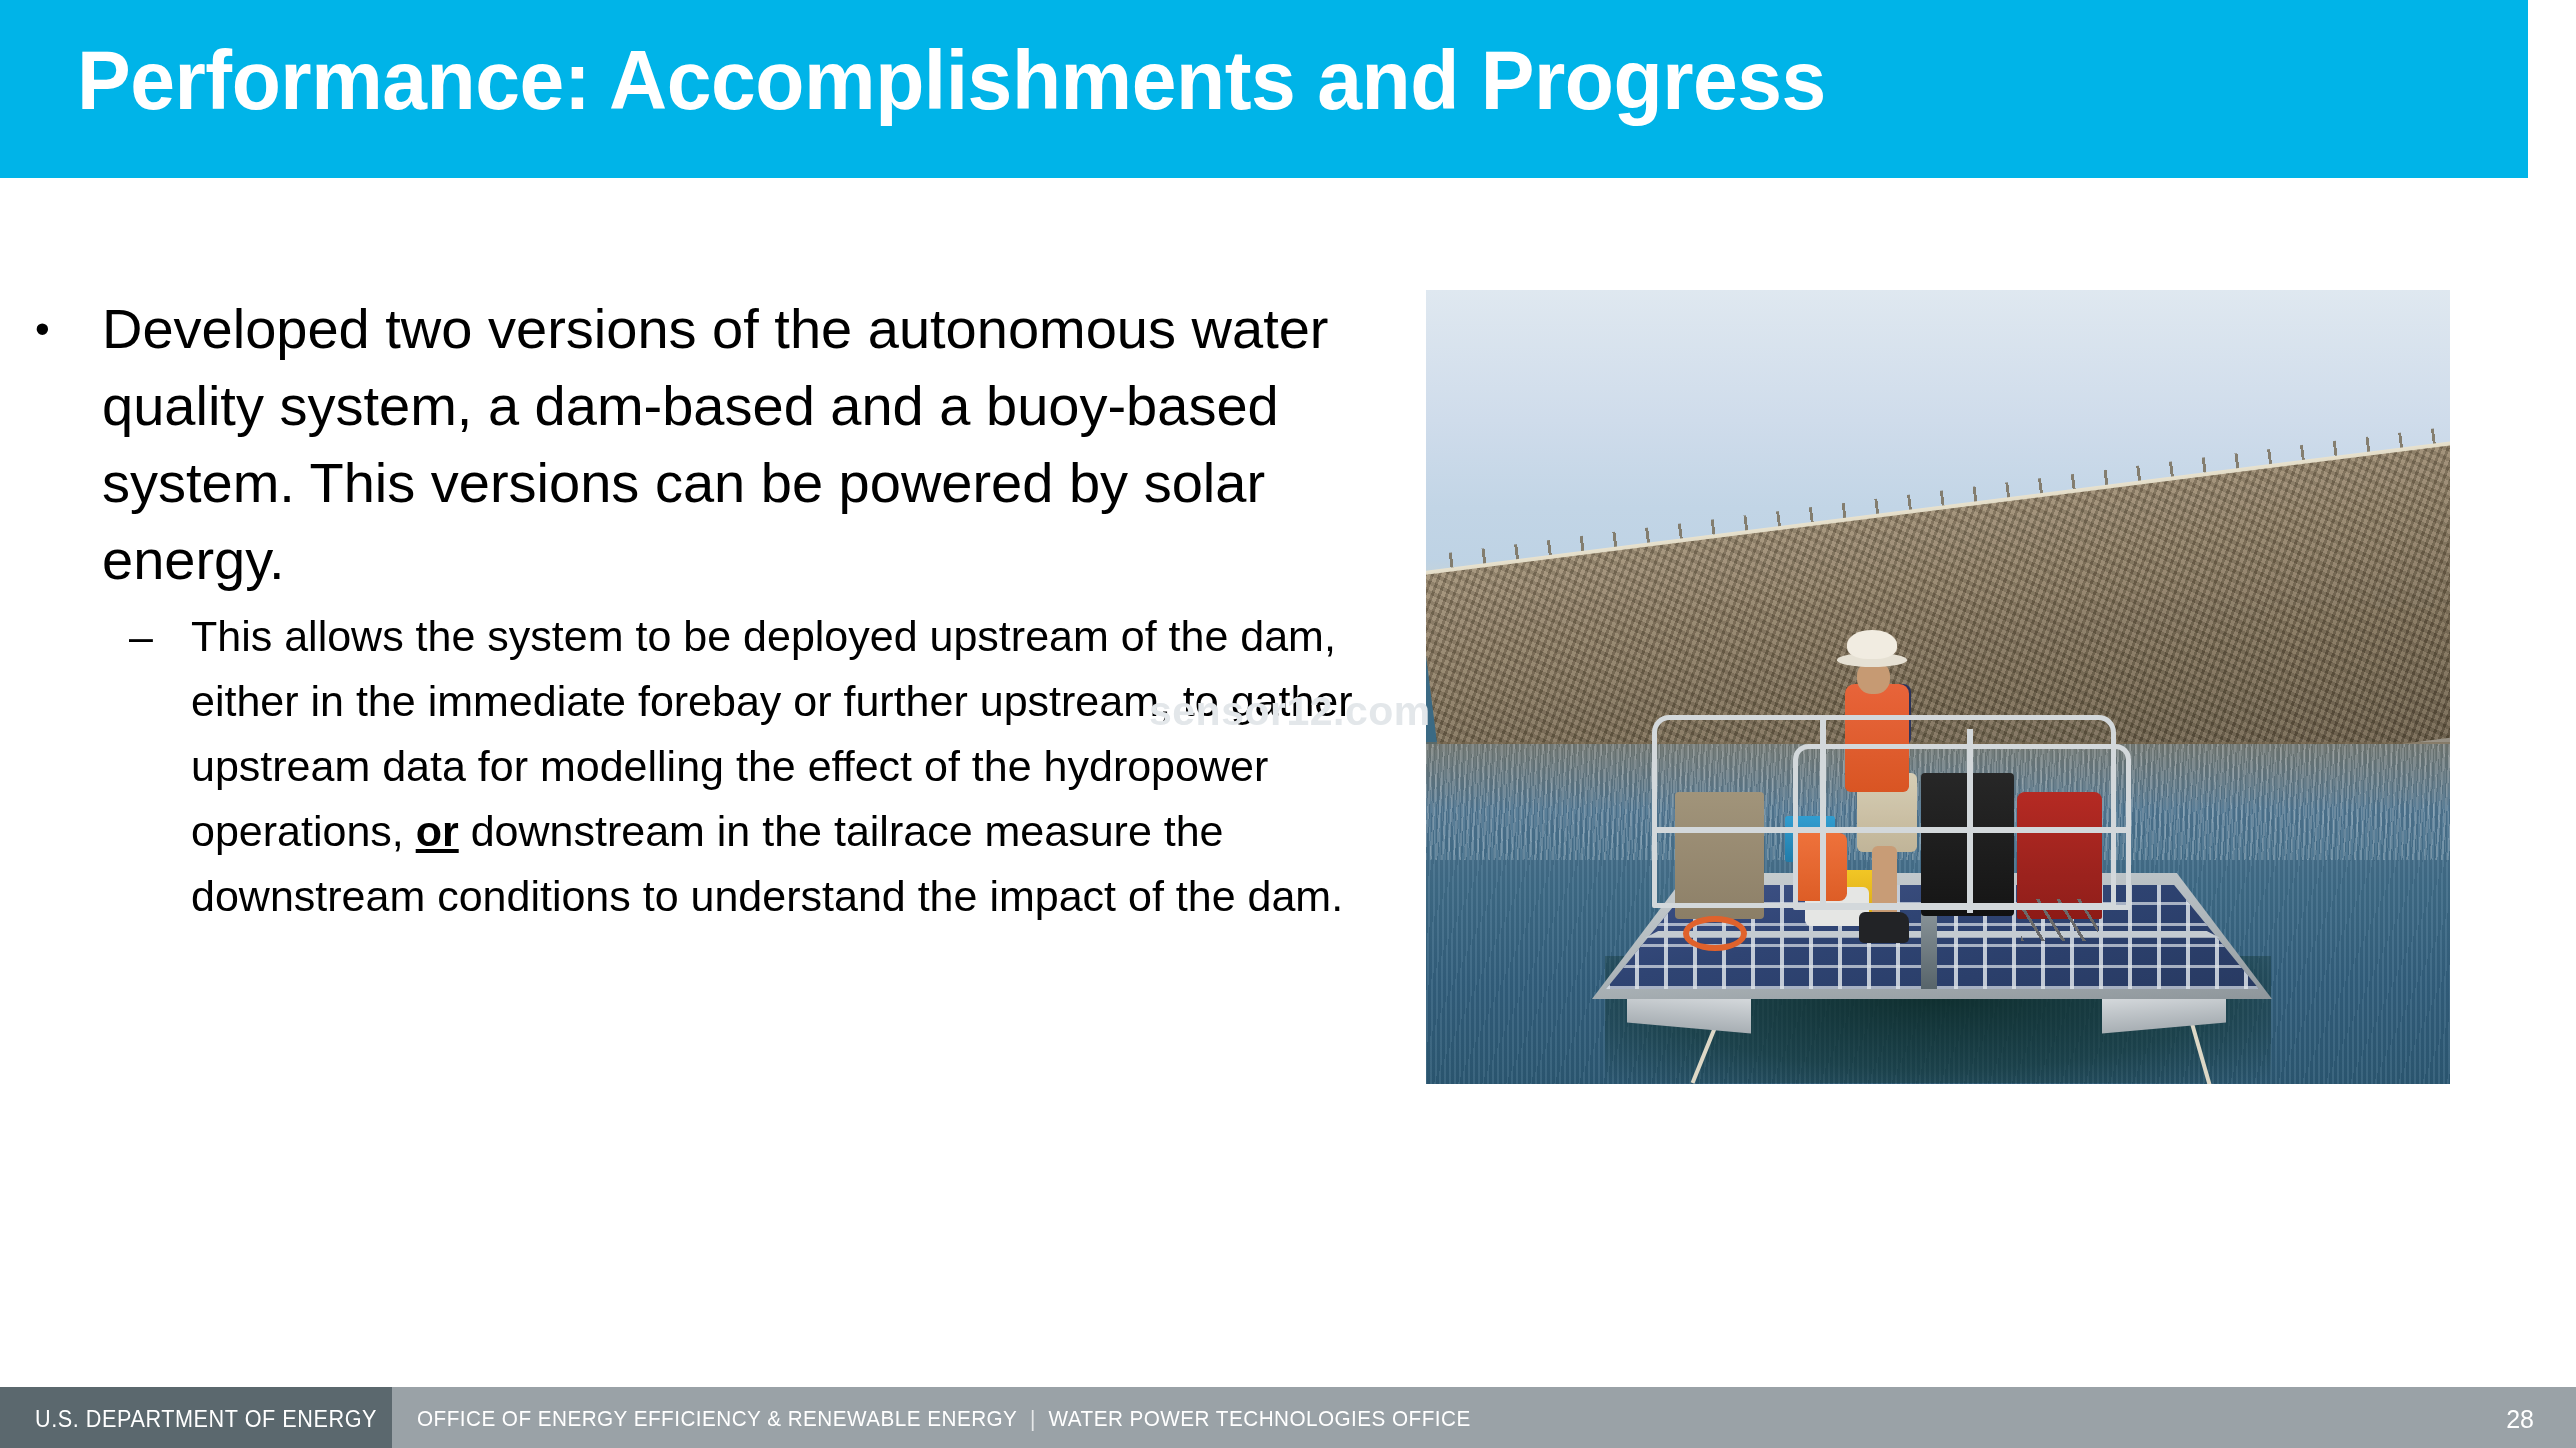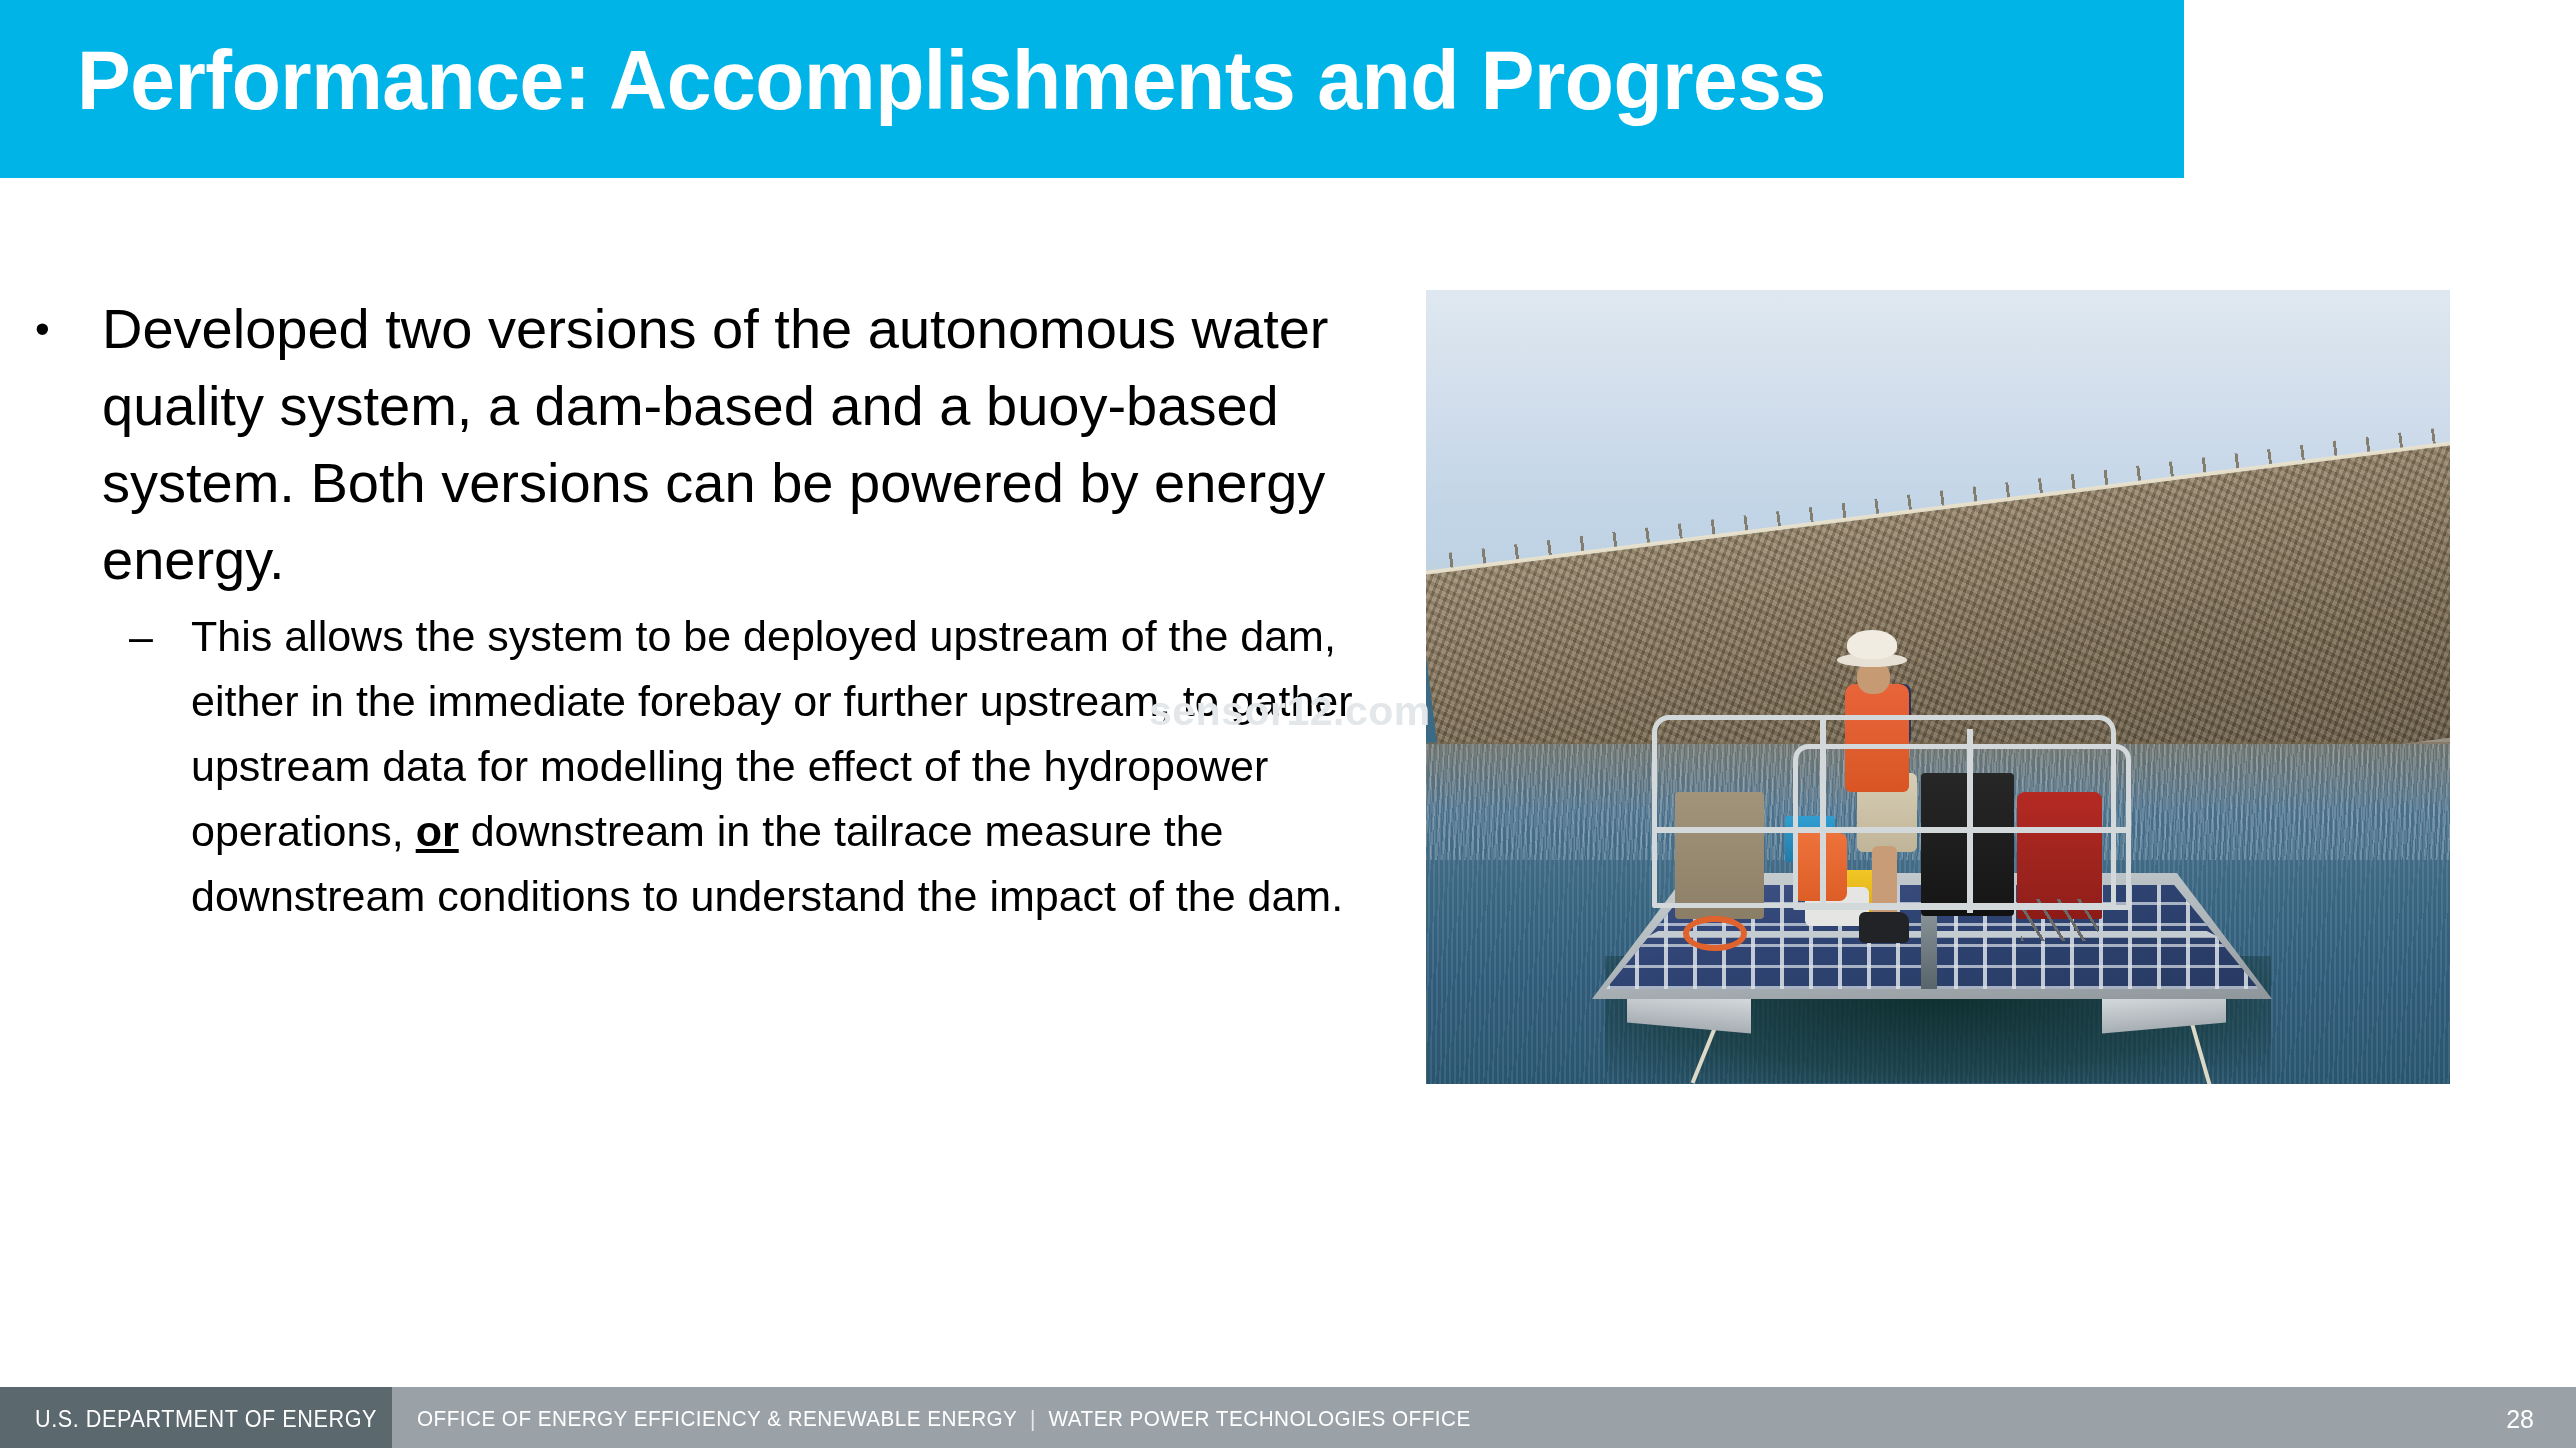--- a/index.html
+++ b/index.html
@@ -14,21 +14,21 @@
     position: relative;
     width: 2576px;
     height: 1449px;
     background: #ffffff;
   }
 
   
   .title-bar {
     position: absolute;
     left: 0; top: 0;
-    width: 2184px;
+    width: 2528px;
     height: 178px;
     background: #00b4e8;
   }
   .title-text {
     position: absolute;
     left: 77px;
     top: 27px;
     font-size: 83px;
     line-height: 108px;
     font-weight: 700;
@@ -412,21 +412,21 @@
 <div class="slide">
 
   <div class="title-bar">
     <div class="title-text">Performance: Accomplishments and Progress</div>
   </div>
 
   <div class="body-left">
 
     <div class="bullet-l1">
       <span class="marker">•</span>
-      <span>Developed two versions of the autonomous water quality system, a dam-based and a buoy-based system. Both versions can be powered by energy energy.</span>
+      <span>Developed two versions of the autonomous water quality system, a dam-based and a buoy-based system. This versions can be powered by solar energy.</span>
     </div>
 
     <div class="bullet-l2">
       <span class="marker">–</span>
       <span>This allows the system to be deployed upstream of the dam, either in the immediate forebay or further upstream, to gather upstream data for modelling the effect of the hydropower operations, </span><span class="emph">or</span><span> downstream in the tailrace measure the downstream conditions to understand the impact of the dam.</span>
     </div>
 
   </div>
 
   <div class="watermark">sensor12.com</div>

